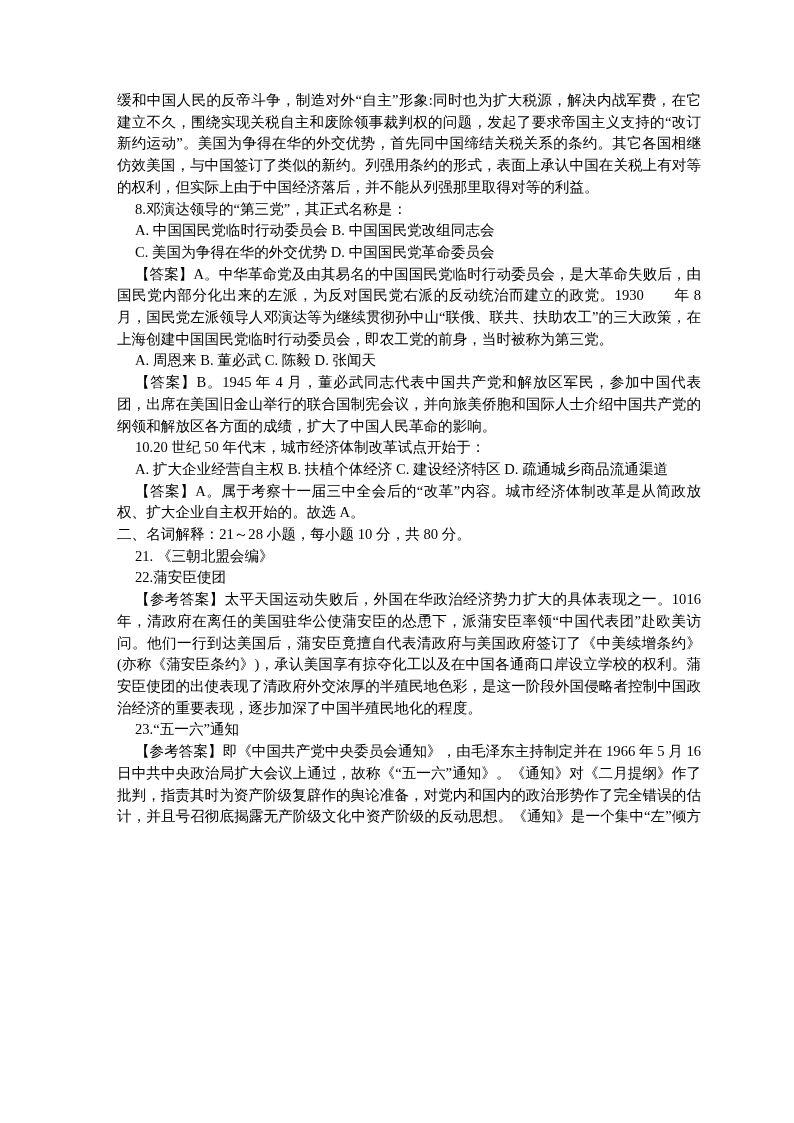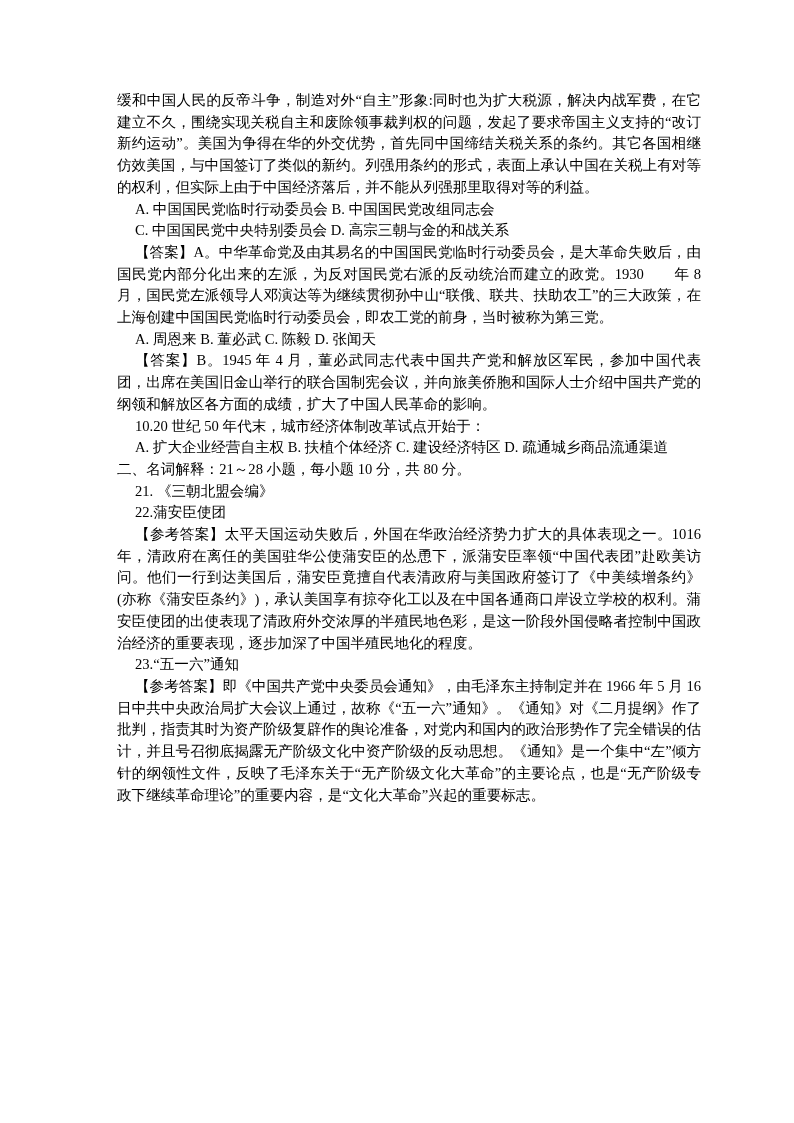--- a/index.html
+++ b/index.html
@@ -37,29 +37,31 @@
   }
 </style>
 </head>
 <body>
 
 <div class="page">
   <div class="content">
 
     <p class="flush">缓和中国人民的反帝斗争，制造对外“自主”形象:同时也为扩大税源，解决内战军费，在它建立不久，围绕实现关税自主和废除领事裁判权的问题，发起了要求帝国主义支持的“改订新约运动”。美国为争得在华的外交优势，首先同中国缔结关税关系的条约。其它各国相继仿效美国，与中国签订了类似的新约。列强用条约的形式，表面上承认中国在关税上有对等的权利，但实际上由于中国经济落后，并不能从列强那里取得对等的利益。</p>
 
+    <p class="ind">8.邓演达领导的“第三党”，其正式名称是：</p>
     <p class="ind">A. 中国国民党临时行动委员会 B. 中国国民党改组同志会</p>
-    <p class="ind">C. 中国国民党中央特别委员会 D. 高宗三朝与金的和战关系</p>
+    <p class="ind">C. 美国为争得在华的外交优势 D. 中国国民党革命委员会</p>
     <p class="ind">【答案】A。中华革命党及由其易名的中国国民党临时行动委员会，是大革命失败后，由国民党内部分化出来的左派，为反对国民党右派的反动统治而建立的政党。1930　　年 8月，国民党左派领导人邓演达等为继续贯彻孙中山“联俄、联共、扶助农工”的三大政策，在上海创建中国国民党临时行动委员会，即农工党的前身，当时被称为第三党。</p>
 
     <p class="ind">A. 周恩来 B. 董必武 C. 陈毅 D. 张闻天</p>
     <p class="ind">【答案】B。1945 年 4 月，董必武同志代表中国共产党和解放区军民，参加中国代表团，出席在美国旧金山举行的联合国制宪会议，并向旅美侨胞和国际人士介绍中国共产党的纲领和解放区各方面的成绩，扩大了中国人民革命的影响。</p>
 
     <p class="ind">10.20 世纪 50 年代末，城市经济体制改革试点开始于：</p>
     <p class="ind">A. 扩大企业经营自主权 B. 扶植个体经济 C. 建设经济特区 D. 疏通城乡商品流通渠道</p>
+    <p class="ind">【答案】A。属于考察十一届三中全会后的“改革”内容。城市经济体制改革是从简政放权、扩大企业自主权开始的。故选 A。</p>
 
     <p class="flush">二、名词解释：21～28 小题，每小题 10 分，共 80 分。</p>
 
     <p class="ind">21. 《三朝北盟会编》</p>
 
     <p class="ind">22.蒲安臣使团</p>
     <p class="ind">【参考答案】太平天国运动失败后，外国在华政治经济势力扩大的具体表现之一。1016 年，清政府在离任的美国驻华公使蒲安臣的怂恿下，派蒲安臣率领“中国代表团”赴欧美访问。他们一行到达美国后，蒲安臣竟擅自代表清政府与美国政府签订了《中美续增条约》(亦称《蒲安臣条约》)，承认美国享有掠夺化工以及在中国各通商口岸设立学校的权利。蒲安臣使团的出使表现了清政府外交浓厚的半殖民地色彩，是这一阶段外国侵略者控制中国政治经济的重要表现，逐步加深了中国半殖民地化的程度。</p>
 
     <p class="ind">23.“五一六”通知</p>
     <p class="ind">【参考答案】即《中国共产党中央委员会通知》，由毛泽东主持制定并在 1966 年 5 月 16 日中共中央政治局扩大会议上通过，故称《“五一六”通知》。《通知》对《二月提纲》作了批判，指责其时为资产阶级复辟作的舆论准备，对党内和国内的政治形势作了完全错误的估计，并且号召彻底揭露无产阶级文化中资产阶级的反动思想。《通知》是一个集中“左”倾方针的纲领性文件，反映了毛泽东关于“无产阶级文化大革命”的主要论点，也是“无产阶级专政下继续革命理论”的重要内容，是“文化大革命”兴起的重要标志。</p>

